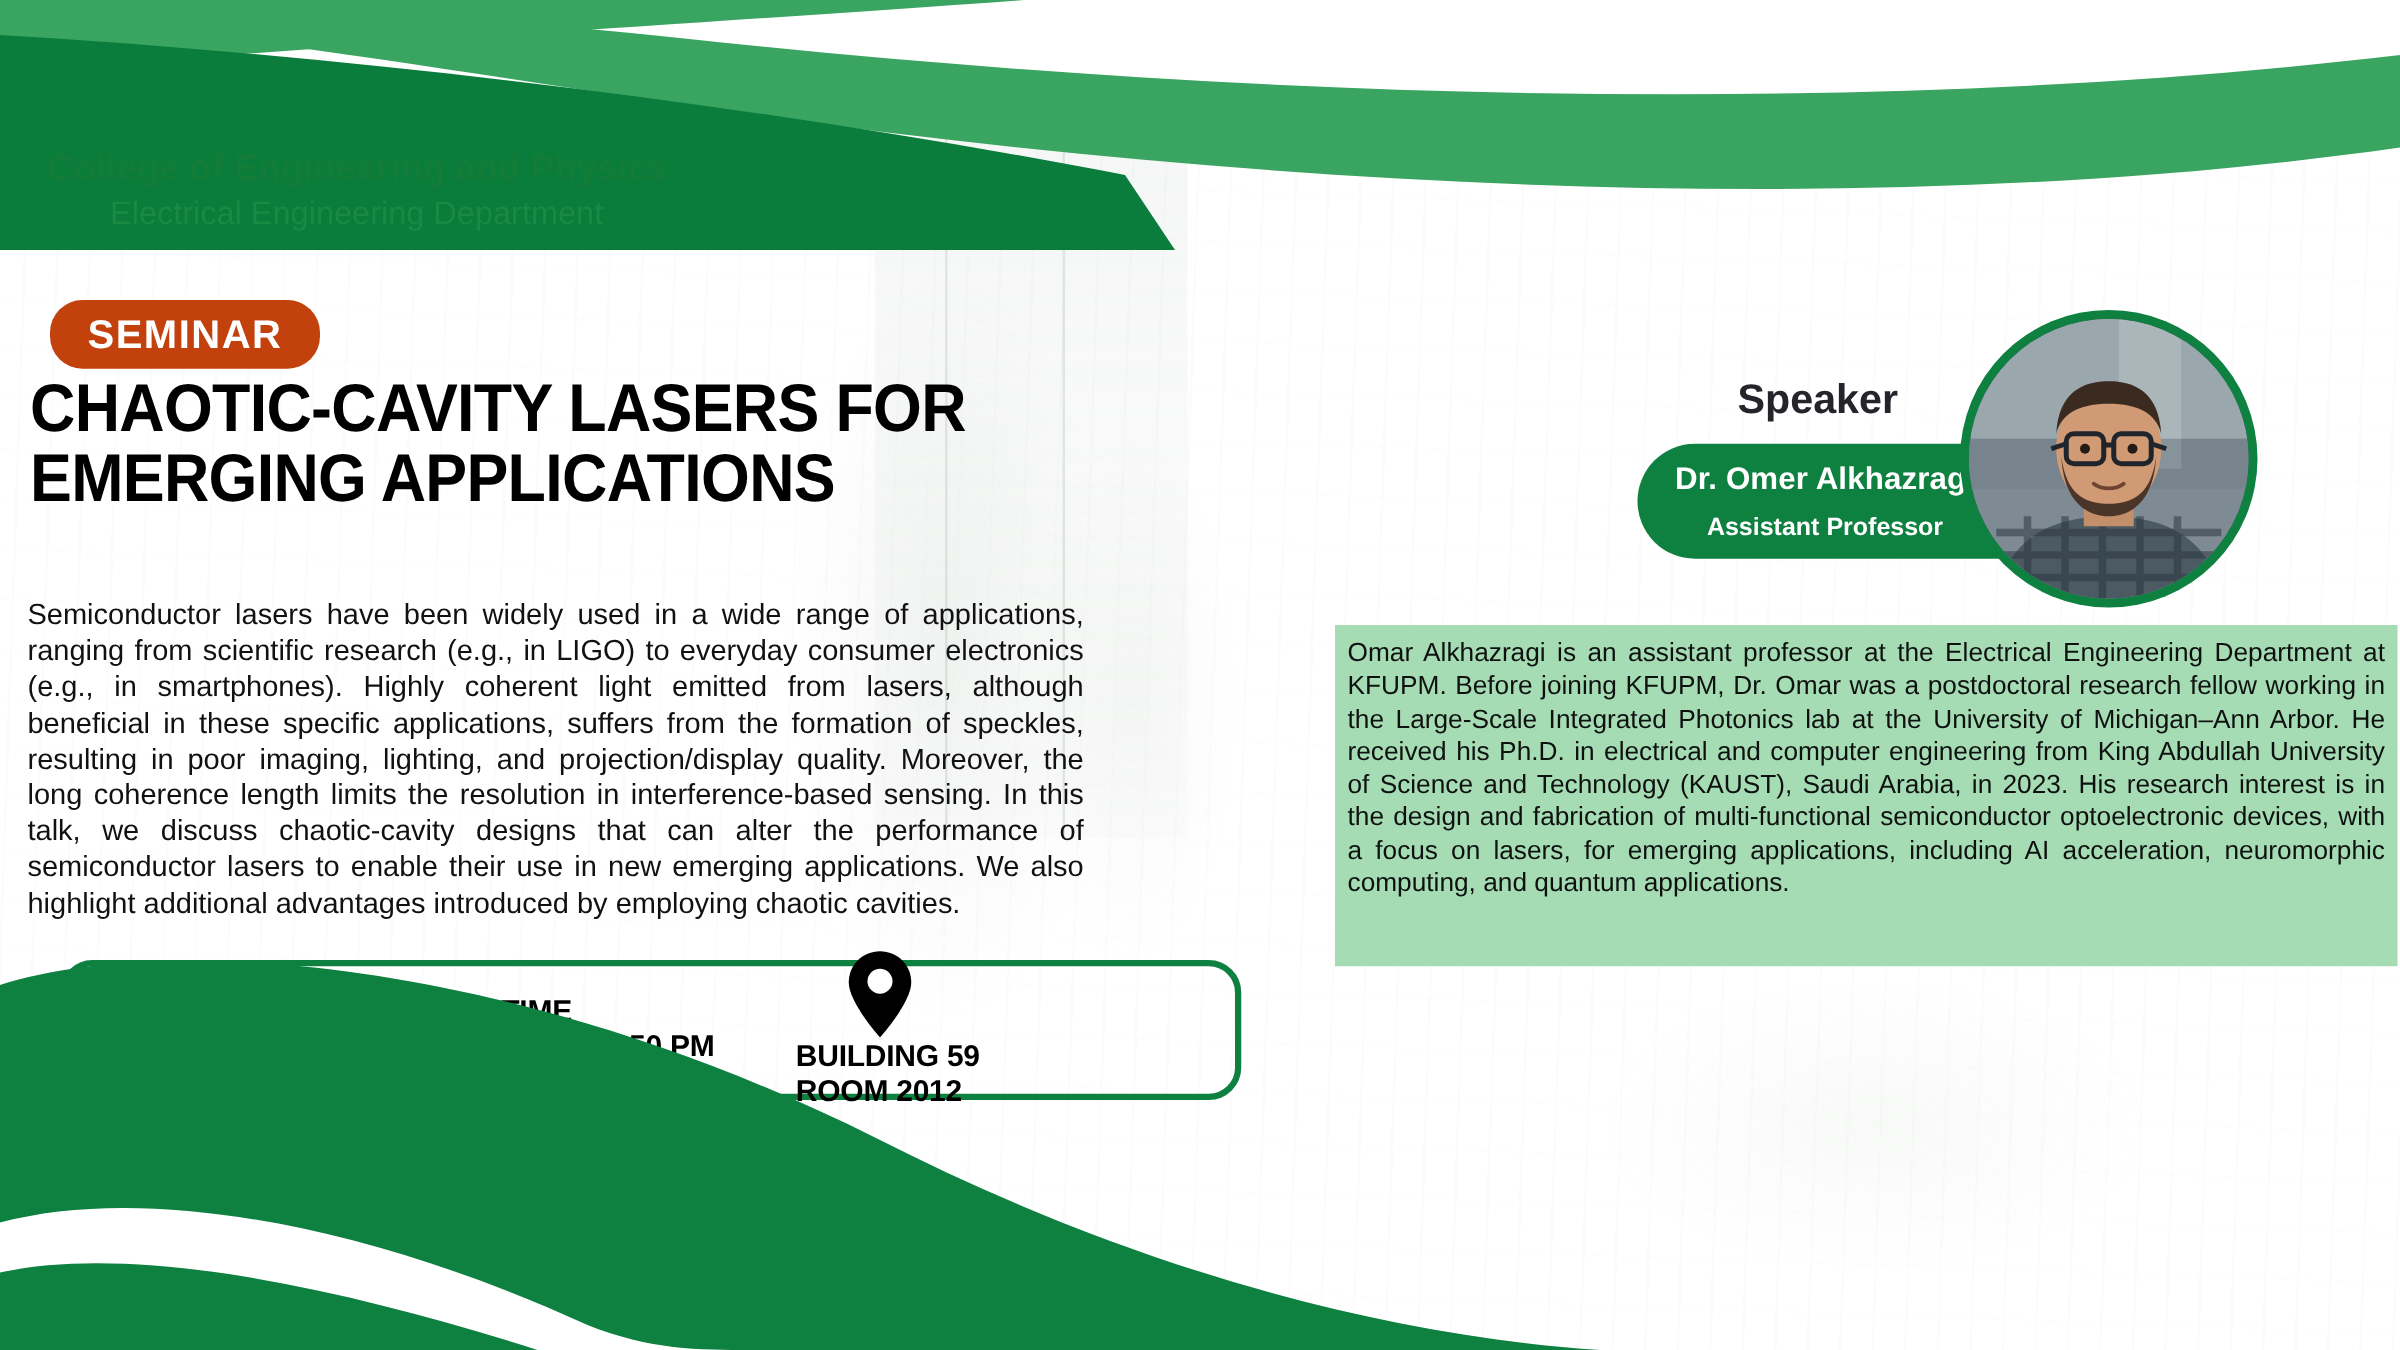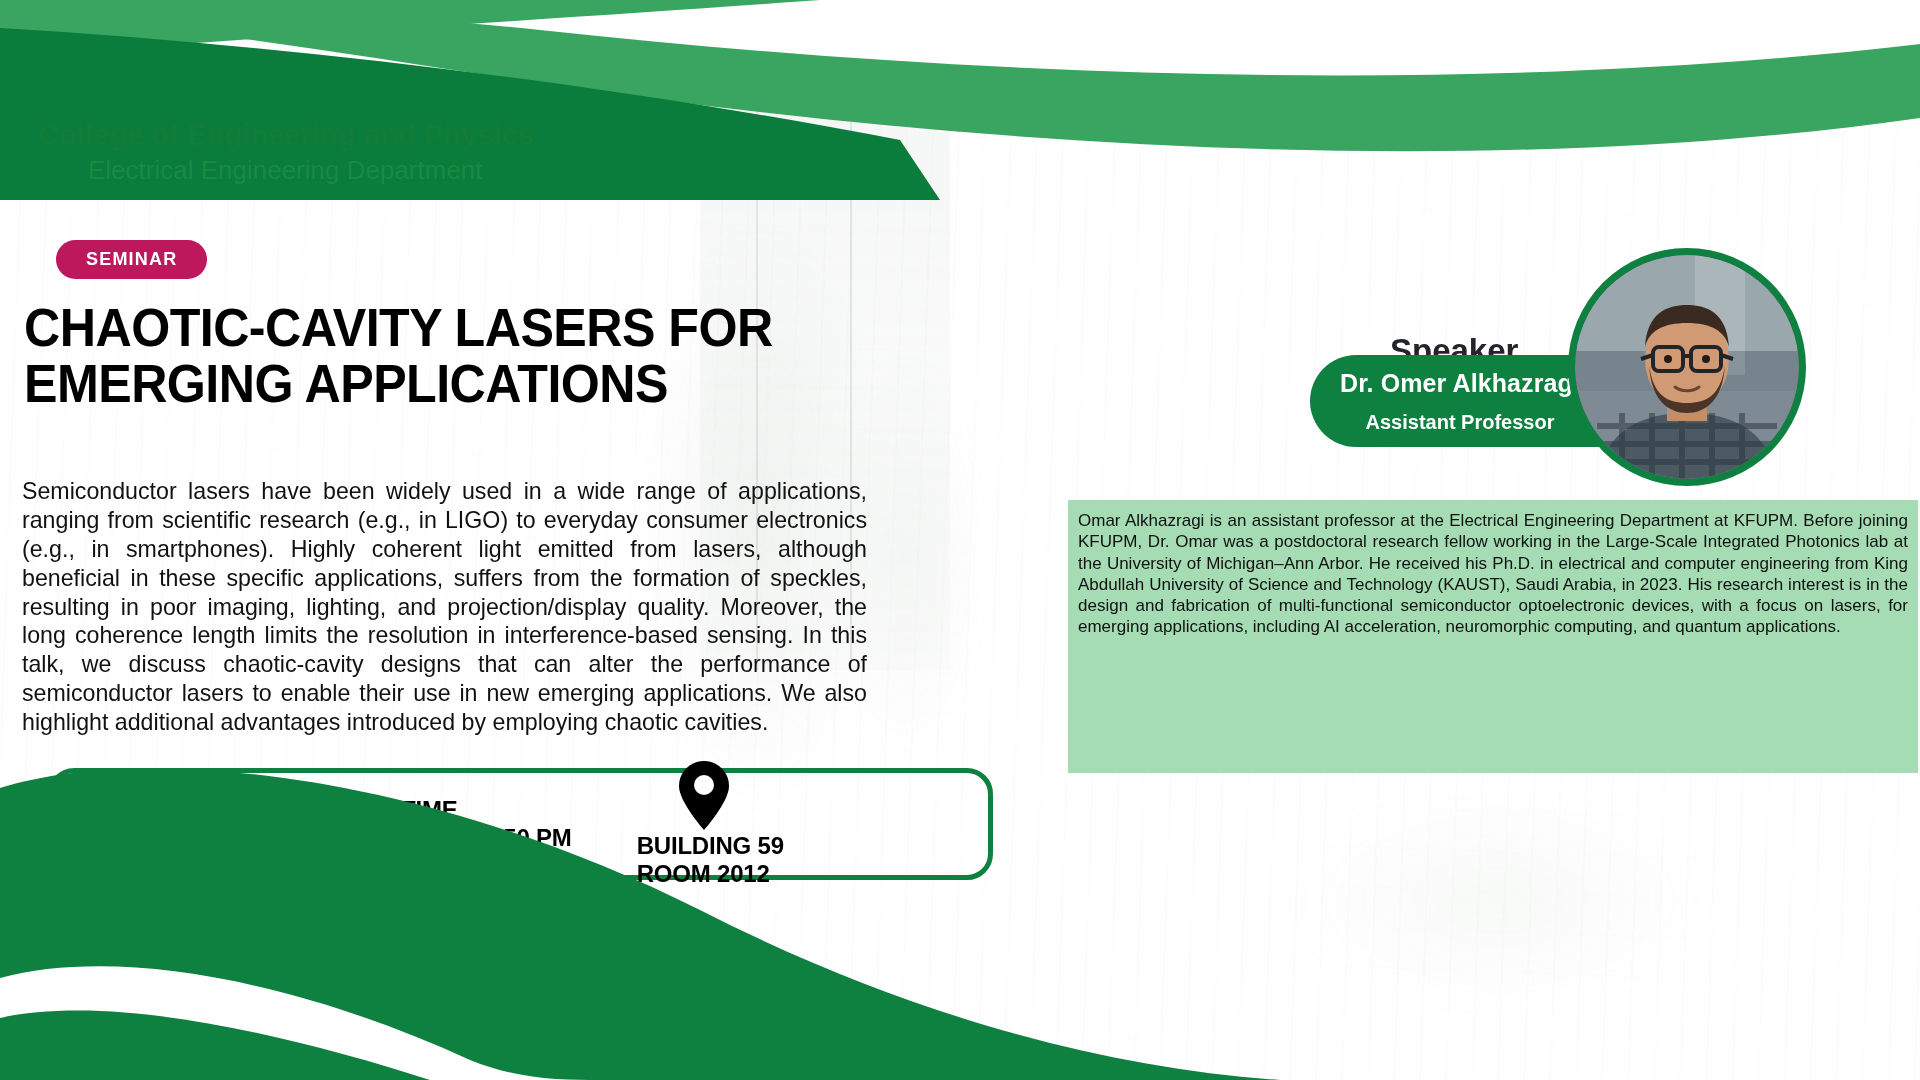--- a/index.html
+++ b/index.html
@@ -47,23 +47,23 @@
     font-size:29px;font-weight:bold;color:#127C38;letter-spacing:.1px;
     line-height:1.1;white-space:nowrap;
   }
   .department{
     font-size:26px;font-weight:400;color:#1A8A43;margin-top:4px;margin-left:50px;
     line-height:1.1;white-space:nowrap;
   }
 
   
   .badge{
-    position:absolute;left:56px;top:240px;
-    background:#be185d;color:#fff;border-radius:26px;
-    padding:9px 30px;font-size:18px;font-weight:bold;letter-spacing:1.2px;
+    position:absolute;left:40px;top:240px;
+    background:#c2410c;color:#fff;border-radius:26px;
+    padding:9px 30px;font-size:32px;font-weight:bold;letter-spacing:1.2px;
     display:inline-block;
   }
 
   
   .title{
     position:absolute;left:24px;top:300px;width:1020px;
     font-size:54px;font-weight:bold;color:#000;line-height:1.03;
     letter-spacing:-.6px;
     font-family:"Liberation Sans", sans-serif;
     transform:scaleX(.93);transform-origin:left top;
@@ -85,21 +85,21 @@
   .info-item{display:flex;align-items:center;}
   .info-item.i1{margin-left:22px;}
   .info-item.i2{margin-left:38px;}
   .info-item.i3{margin-left:52px;flex-direction:column;}
   .info-txt{margin-left:13px;line-height:1.16;}
   .info-l1{font-size:24px;font-weight:bold;color:#000;letter-spacing:-.2px;white-space:nowrap;}
   .info-l2{font-size:24px;font-weight:bold;color:#000;letter-spacing:-.2px;white-space:nowrap;}
 
   
   .speaker-label{
-    position:absolute;left:1390px;top:332px;
+    position:absolute;left:1390px;top:300px;
     font-size:33px;font-weight:bold;color:#23252B;
   }
   .speaker-pill{
     position:absolute;left:1310px;top:355px;width:300px;height:92px;
     background:#0E8040;border-radius:46px 0 0 46px;
     display:flex;flex-direction:column;align-items:center;justify-content:center;
     color:#fff;
   }
   .speaker-name{font-size:25px;font-weight:bold;letter-spacing:.1px;white-space:nowrap;}
   .speaker-role{font-size:20px;font-weight:700;margin-top:13px;white-space:nowrap;}
@@ -110,21 +110,21 @@
   }
   .photo{
     width:100%;height:100%;border-radius:50%;overflow:hidden;position:relative;
     background:#5d6b78;
   }
 
   
   .bio{
     position:absolute;left:1068px;top:500px;width:850px;height:273px;
     background:#A5DCB4;box-sizing:border-box;padding:10px 10px 8px 10px;
-    font-size:17px;line-height:1.25;color:#0E1110;text-align:justify;
+    font-size:21px;line-height:1.25;color:#0E1110;text-align:justify;
   }
 </style>
 </head>
 <body>
 
 <div id="poster">
 
   <div class="watermark"></div>
   <div class="wm-build"></div>
 

